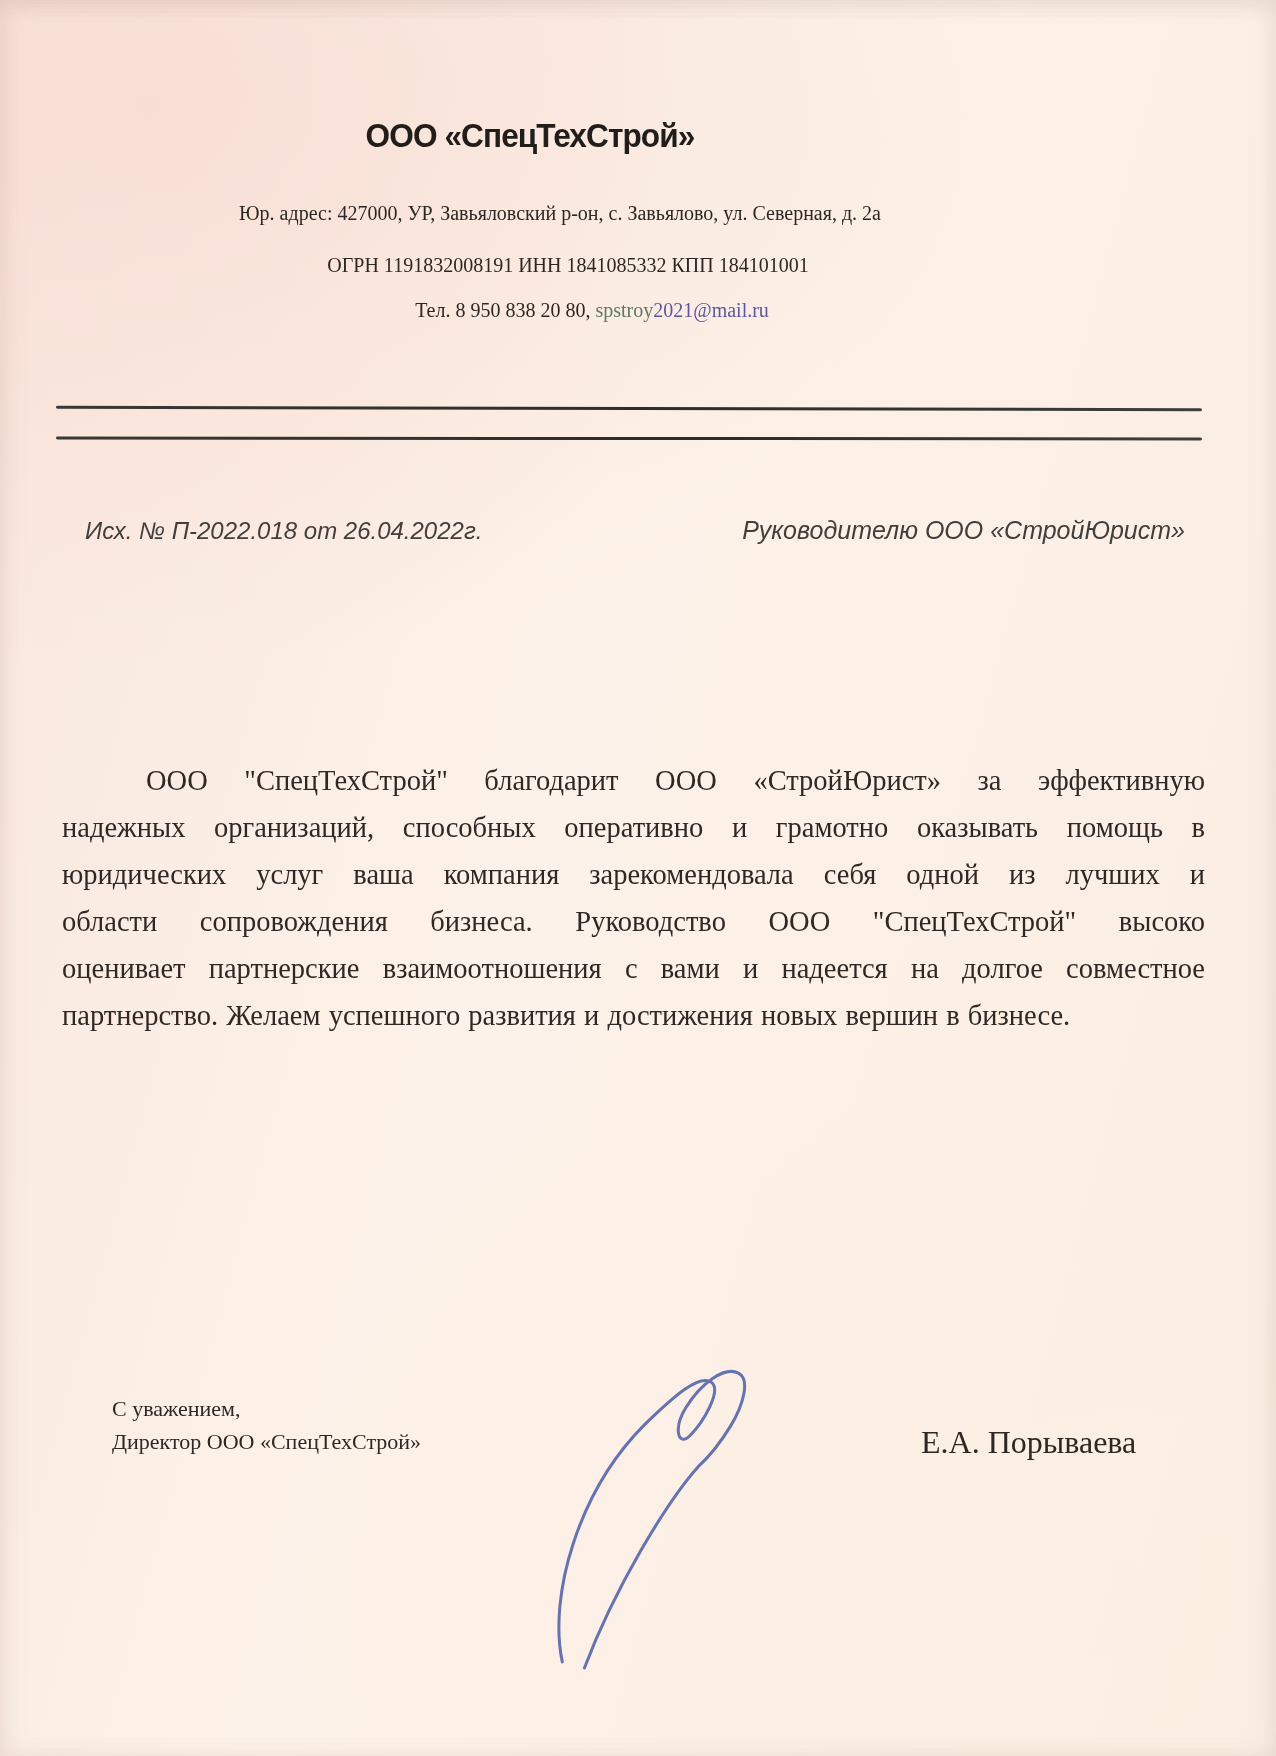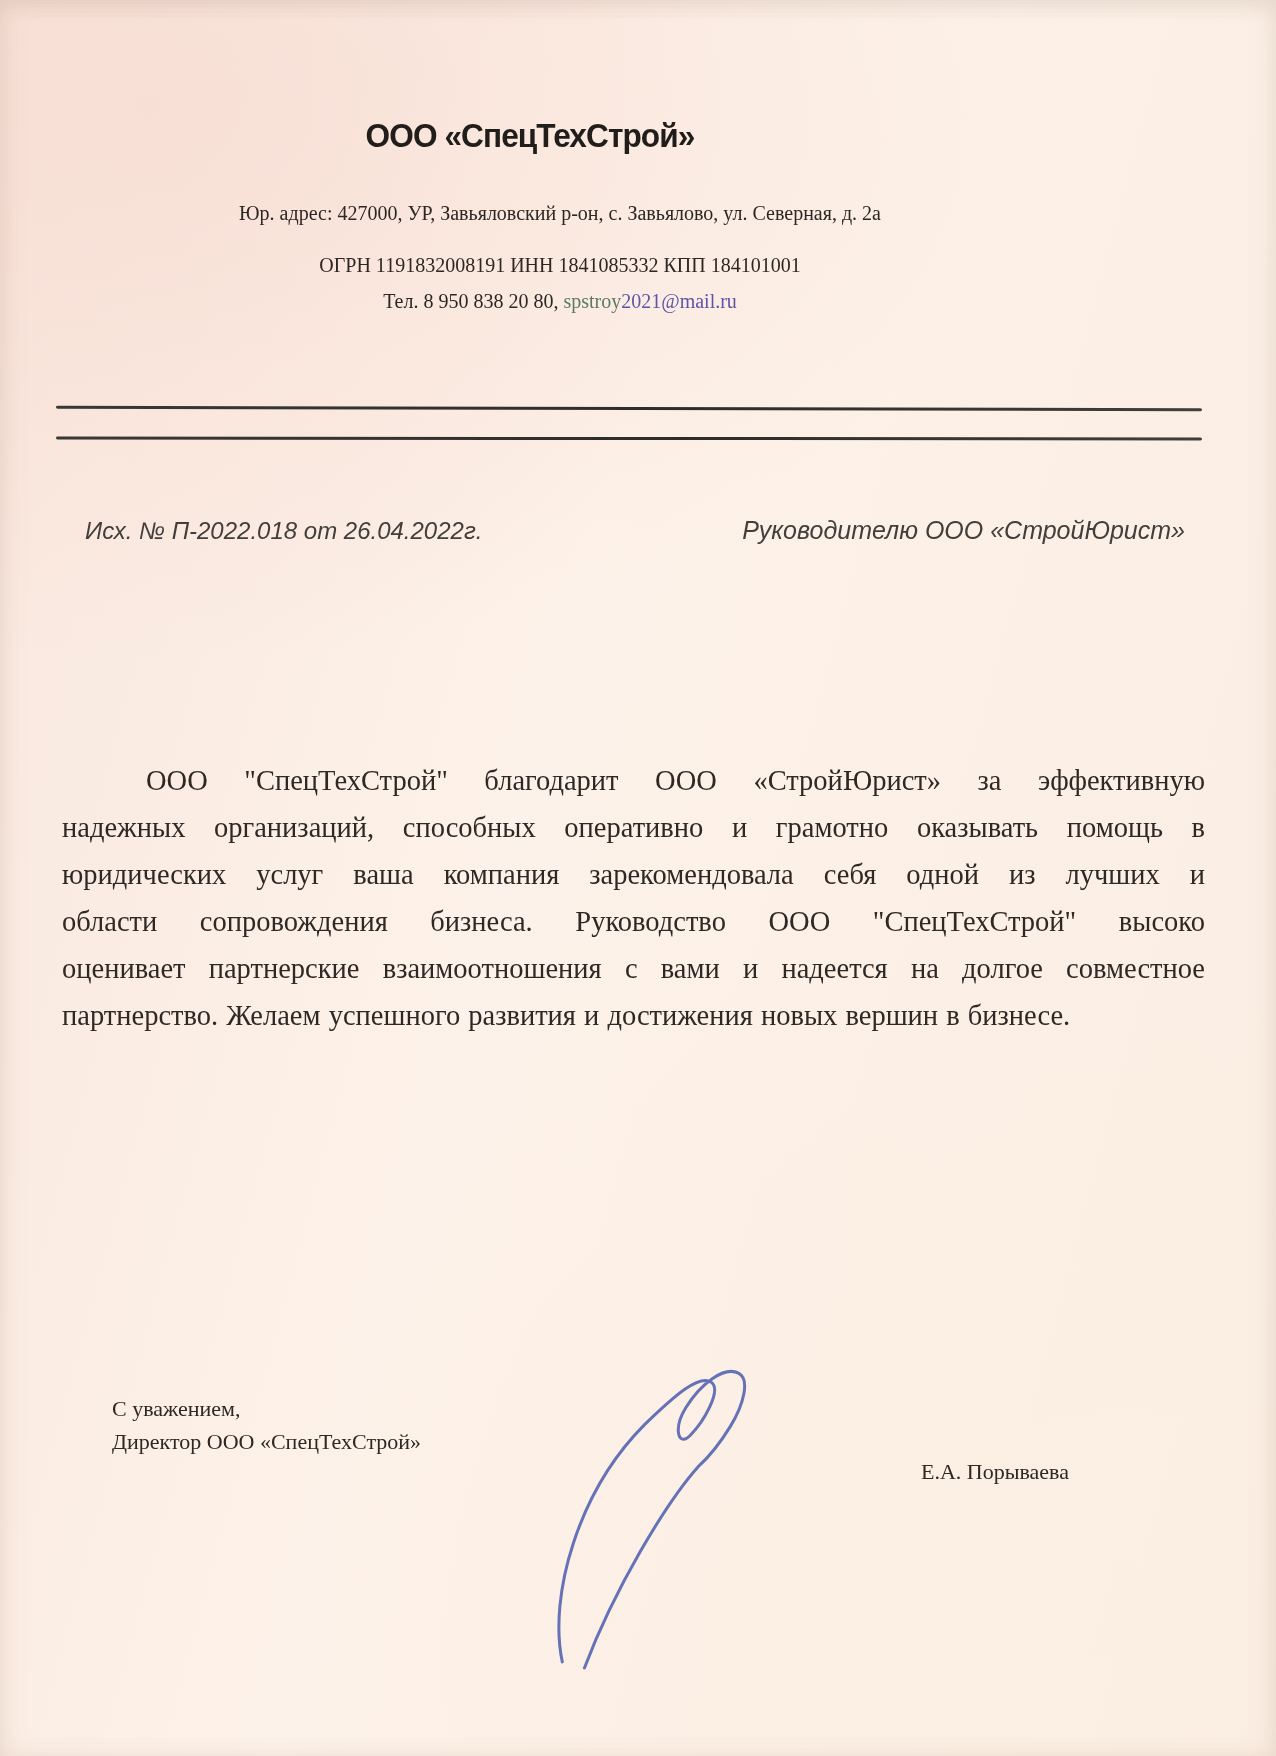--- a/index.html
+++ b/index.html
@@ -27,22 +27,22 @@
     font-weight: bold; font-size: 34px; letter-spacing: -1px;
     color: #211d1a;
     transform: scaleX(0.93); transform-origin: 50% 50%;
   }
   .serif-line {
     position: absolute; left: 0; width: 1120px; text-align: center;
     font-family: "Liberation Serif", serif;
     font-size: 20px; color: #2d2724;
   }
   .addr { top: 202px; }
-  .ogrn { top: 254px; }
-  .tel  { top: 290px; }
+  .ogrn { top: 254px; padding-left: 8px; }
+  .tel  { top: 299px; margin-left: 32px; }
   .em1 { color: #5c7a66; }
   .em2 { color: #5e55a6; }
 
   
   .rule {
     position: absolute; left: 56px; width: 1146px; height: 3px;
     background: linear-gradient(90deg, #3a3835, #2e2c2a 55%, #403e3a);
     border-radius: 2px;
   }
   .rule-1 { top: 407px; transform: rotate(0.12deg); }
@@ -69,21 +69,21 @@
 
   
   .sign-left {
     position: absolute; top: 1392px; left: 112px;
     font-family: "Liberation Serif", serif;
     font-size: 22px; line-height: 33px; color: #2d2824;
   }
   .sign-name {
     position: absolute; top: 1424px; left: 921px;
     font-family: "Liberation Serif", serif;
-    font-size: 22px; color: #2d2824; margin-top: 35px;
+    font-size: 32px; color: #2d2824;
   }
   .signature { position: absolute; top: 1362px; left: 548px; width: 252px; height: 312px; }
 </style>
 </head>
 <body>
 
 <div class="page">
 
   <h1 class="company">ООО «СпецТехСтрой»</h1>
 

